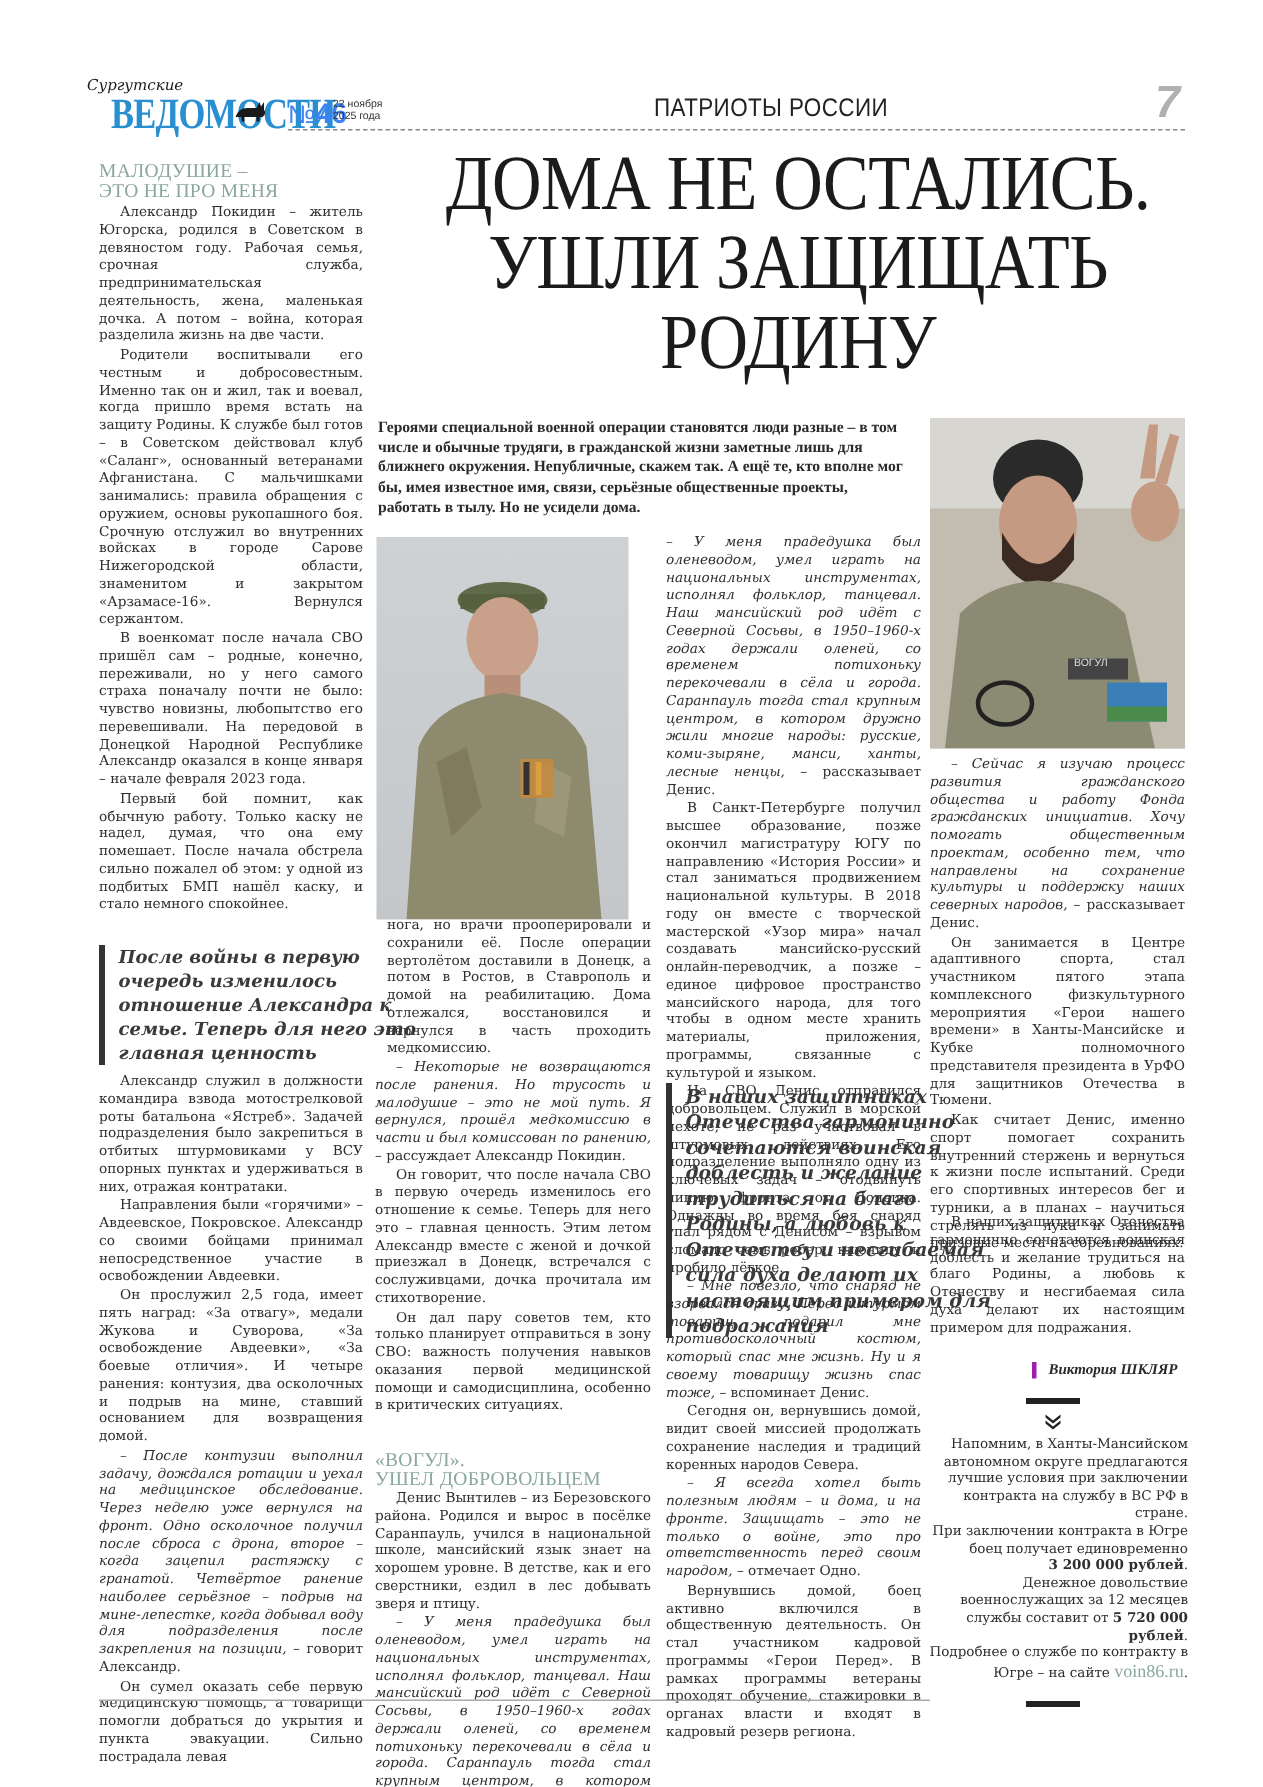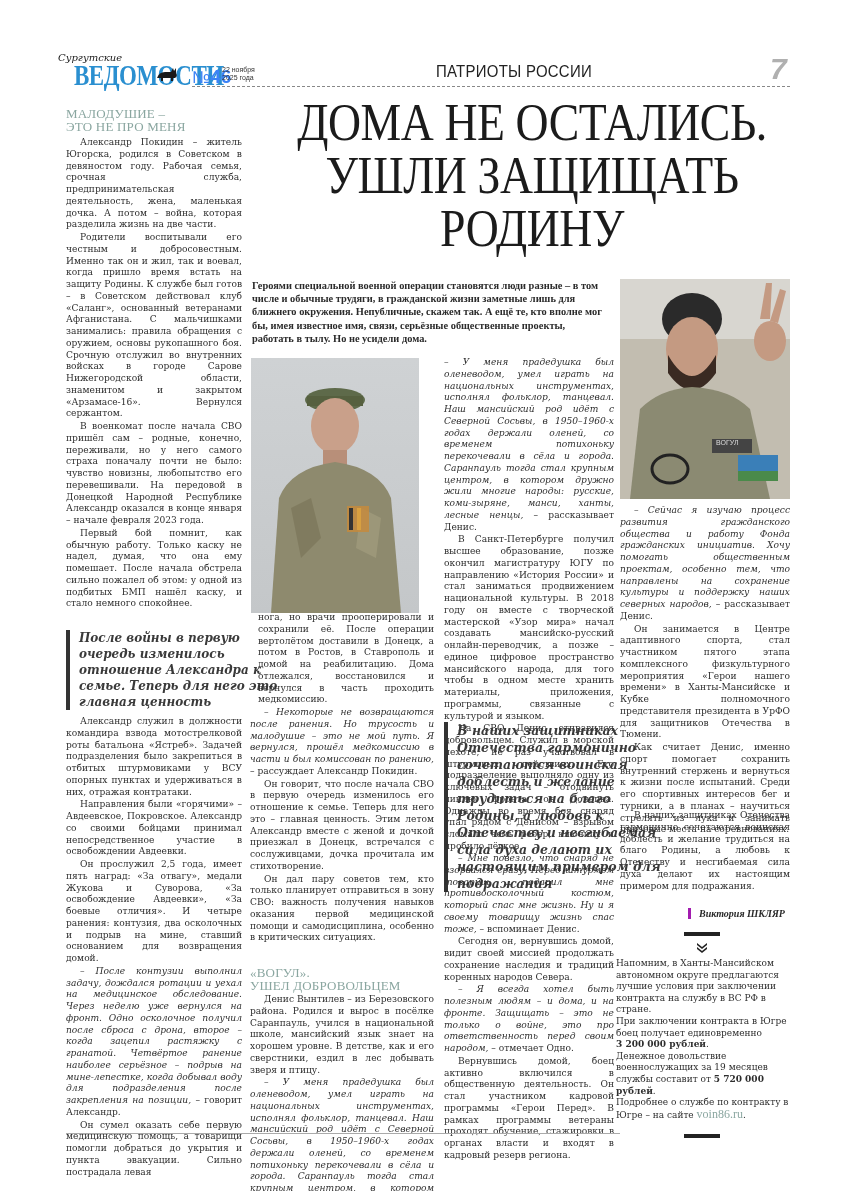--- a/index.html
+++ b/index.html
@@ -31,21 +31,21 @@
   .col p + p { margin-top: 1px; }
   .col b { font-weight: normal; }
 
   .subhead { font-family: "Liberation Serif", serif; font-size: 13px; line-height: 13px; color: #8aa6a0; letter-spacing: 0.2px; }
 
   .quote { font-family: "DejaVu Serif", serif; font-style: italic; font-weight: bold; font-size: 12px; line-height: 16px; color: #3a3a3a; border-left: 4px solid #333; padding-left: 9px; }
 
   .photo { overflow: hidden; }
   .divider { height: 1px; background: #aaa; }
 
-  .infobox { text-align: left; font-size: 9px; line-height: 11.6px; color: #2e2e2e; font-family: "DejaVu Serif", serif; }
+  .infobox { text-align: right; font-size: 9px; line-height: 11.6px; color: #2e2e2e; font-family: "DejaVu Serif", serif; }
   .infobox .link { color: #8aa6a0; font-size: 12px; font-family: "Liberation Serif", serif; }
   .bar { height: 4px; background: #222; }
   .byline { font-family: "Liberation Serif", serif; font-style: italic; font-weight: bold; font-size: 10px; color: #2a2a2a; }
 </style>
 </head>
 <body>
 
 <div class="abs logo-small">Сургутские</div>
 <div class="abs logo-big">ВЕДОМОСТИ</div>
 <svg class="abs cat-icon" viewBox="0 0 24 18">
@@ -167,18 +167,18 @@
 <div class="abs byline" style="left:688px; top:908px; border-left:3px solid #a21caf; padding-left:8px;">Виктория ШКЛЯР</div>
 
 <div class="abs bar" style="left:684px; top:932px; width:36px;"></div>
 <svg class="abs" style="left:696px; top:942px;" width="12" height="12" viewBox="0 0 12 12">
   <path d="M1 1 L6 5 L11 1 L11 3 L6 7 L1 3 Z M1 5 L6 9 L11 5 L11 7 L6 11 L1 7 Z" fill="#222"></path>
 </svg>
 <div class="abs infobox" style="left:616px; top:958px; width:176px;">
   <div>Напомним, в Ханты-Мансийском автономном округе предлагаются лучшие условия при заключении контракта на службу в ВС РФ в стране.</div>
   <div>При заключении контракта в Югре боец получает единовременно</div>
   <div><b>3 200 000 рублей</b>.</div>
-  <div><span>Денежное довольствие военнослужащих за 19 месяцев службы составит от</span> <b>5 720 000 рублей</b>.</div>
+  <div><span>Денежное довольствие военнослужащих за 12 месяцев службы составит от</span> <b>5 720 000 рублей</b>.</div>
   <div><span>Подробнее о службе по контракту в Югре – на сайте</span> <span class="link">voin86.ru</span>.</div>
 </div>
 <div class="abs bar" style="left:684px; top:1134px; width:36px;"></div>
 
 <div class="abs divider" style="left:66px; top:1133px; width:554px;"></div>
 
 </body></html>

